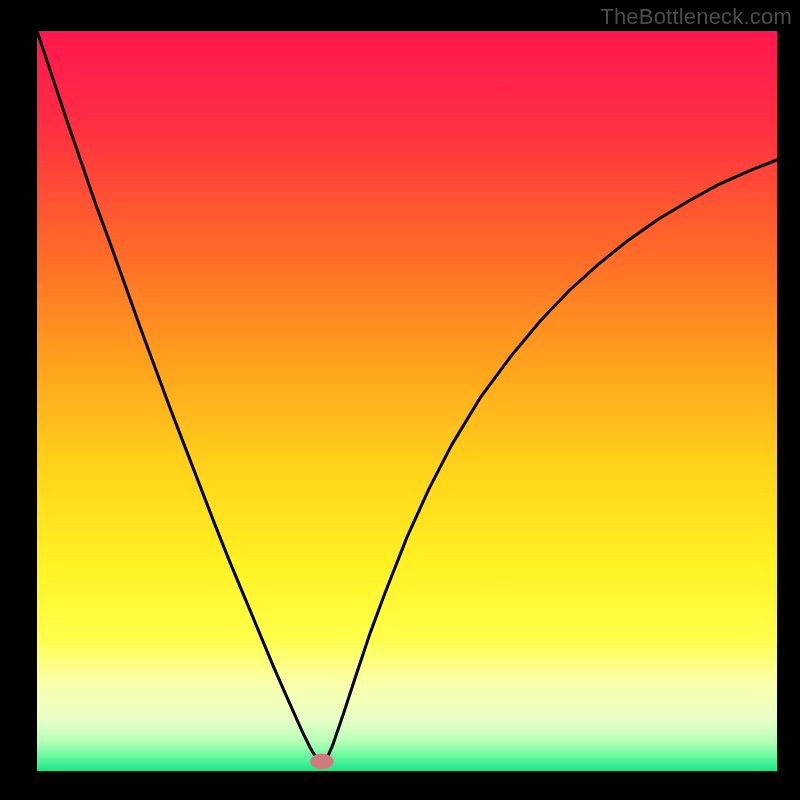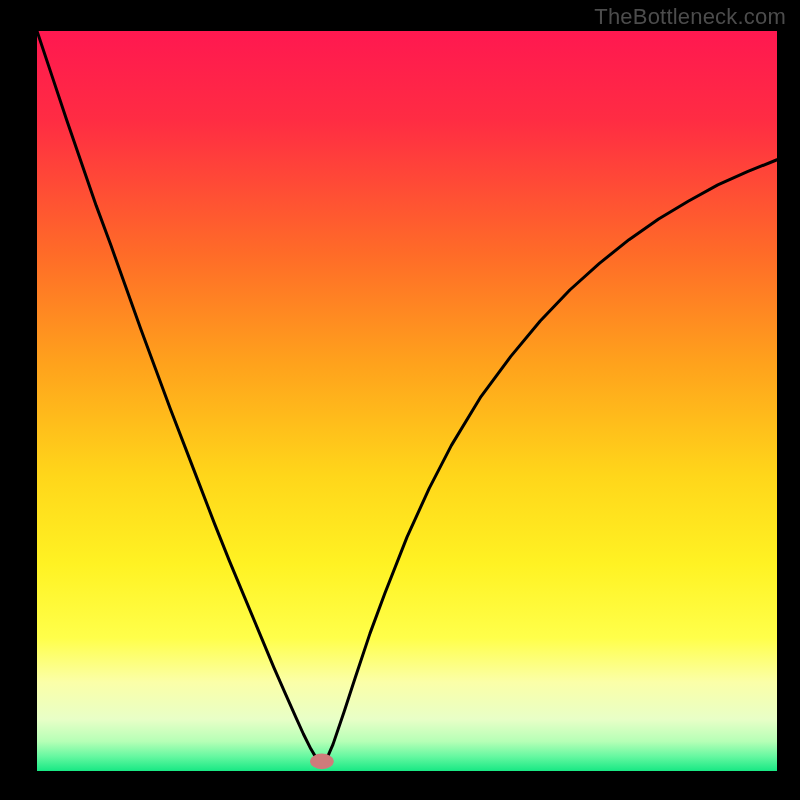--- a/index.html
+++ b/index.html
@@ -13,21 +13,21 @@
   }
   .frame {
     position: relative;
     width: 800px;
     height: 800px;
     background: #000;
   }
   .watermark {
     position: absolute;
     top: 4px;
-    right: 14px;
+    right: 8px;
     color: #4c4c4c;
     font-size: 22px;
     font-weight: 500;
     letter-spacing: 0.2px;
     z-index: 5;
   }
   .plot-area {
     position: absolute;
     left: 37px;
     top: 31px;

